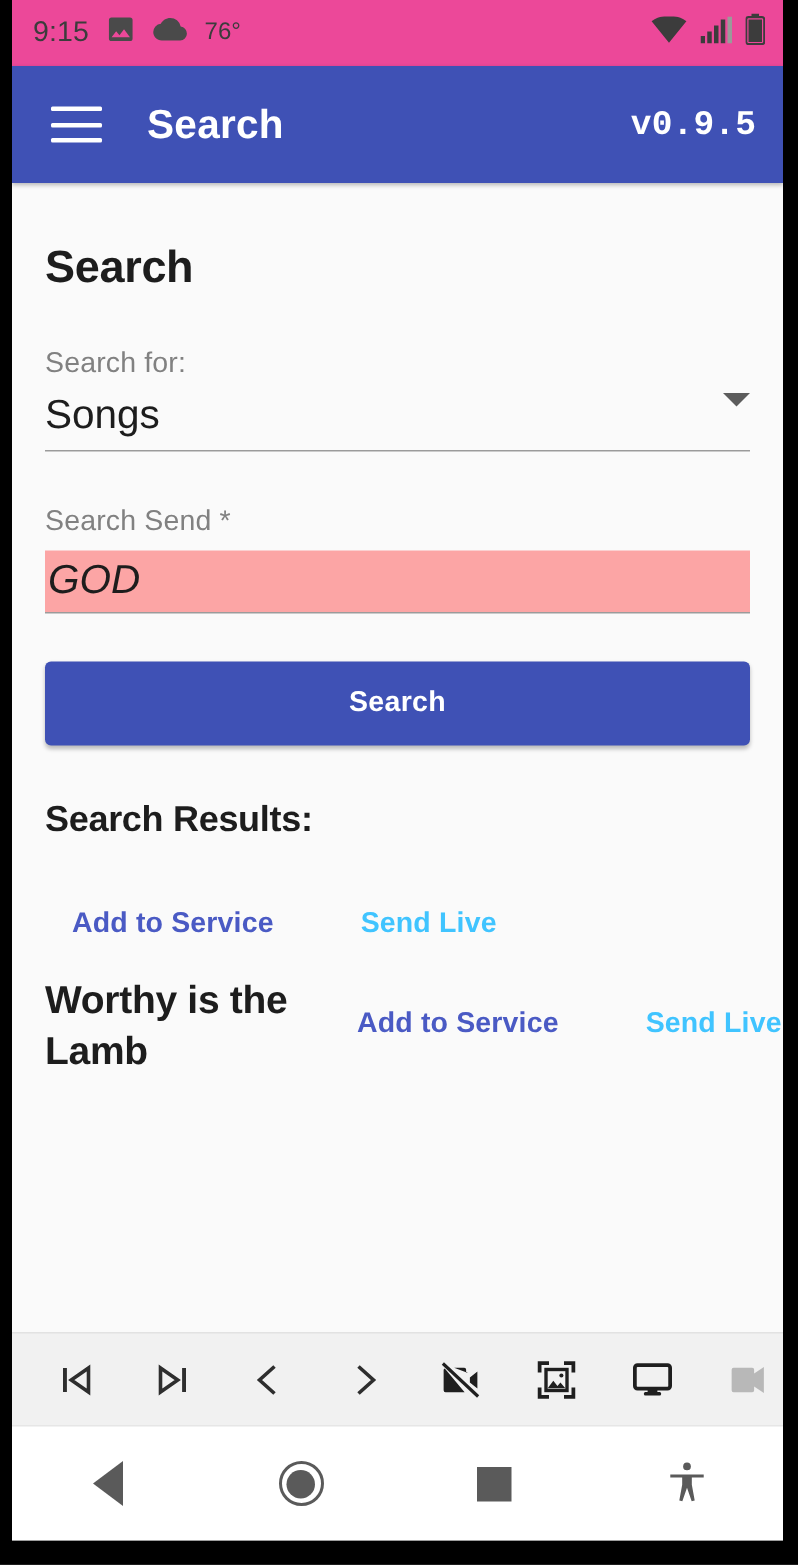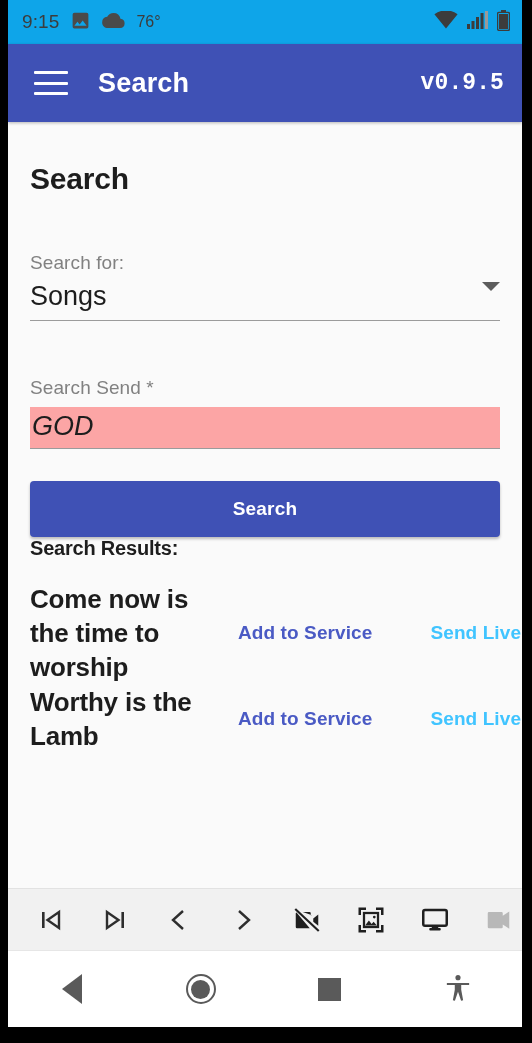--- a/index.html
+++ b/index.html
@@ -18,21 +18,21 @@
   #screen {
     position:absolute;
     left:8px; top:0px;
     width:514px; height:1027px;
     background:#fafafa;
     overflow:hidden;
   }
 
   
   .statusbar {
-    height:44px; background:#0ea5e9;
+    height:44px; background:#ec4899;
     display:flex; align-items:center;
     padding:0 12px 0 14px;
     color:#3c3c3c;
   }
   .sb-left { display:flex; align-items:center; gap:11px; flex:1; }
   .sb-right { display:flex; align-items:center; gap:9px; }
   .sb-time { font-size:19px; color:#3c3c3c; letter-spacing:.1px; }
   .sb-temp { font-size:16px; color:#3c3c3c; }
   .ic { display:block; }
 
@@ -57,21 +57,21 @@
     font-family:Liberation Mono, monospace;
   }
 
   
   .content { background:#fafafa; padding:0 22px; }
   .page-title {
     font-size:30px; font-weight:bold; color:#1d1d1d;
     padding-top:40px; letter-spacing:-.2px;
   }
 
-  .field { margin-top:56px; }
+  .field { margin-top:36px; }
   .field-label {
     font-size:19px; color:#818181; margin-bottom:8px; letter-spacing:.1px;
   }
   .select-row {
     display:flex; align-items:flex-start; justify-content:space-between;
     border-bottom:1px solid #9b9b9b; padding-bottom:8px;
   }
   .select-value { font-size:27px; color:#1d1d1d; line-height:1.1; }
   .caret {
     width:0; height:0;
@@ -97,22 +97,22 @@
     background:#3f51b5; color:#fff;
     border:0; border-radius:4px;
     font-family:"Liberation Sans", sans-serif;
     font-size:19px; font-weight:bold;
     padding:17px 0;
     box-shadow:0 2px 3px rgba(0,0,0,.26);
     cursor:pointer; letter-spacing:.2px;
   }
 
   .results-title {
-    font-size:20px; font-weight:bold; color:#1d1d1d;
-    letter-spacing:-.2px;
+    font-size:24px; font-weight:bold; color:#1d1d1d;
+    margin-top:36px; letter-spacing:-.2px;
   }
 
   .results { margin-top:22px; }
   .result-row {
     display:flex; align-items:center;
     min-height:66px;
   }
   .result-name {
     font-size:26px; font-weight:bold; color:#1d1d1d;
     width:190px; flex:0 0 190px;
@@ -247,21 +247,20 @@
           <input class="textfield" type="text" value="GOD" style="">
         </div>
       </div>
 
       <button class="search-btn">Search</button>
 
       <div class="results-title">Search Results:</div>
 
       <div class="results">
         <div class="result-row">
-          <div class="result-name">Come now is the time to worship</div>
           <div class="result-actions">
             <button class="act act-add">Add to Service</button>
             <button class="act act-live">Send Live</button>
           </div>
         </div>
         <div class="result-row">
           <div class="result-name">Worthy is the Lamb</div>
           <div class="result-actions">
             <button class="act act-add">Add to Service</button>
             <button class="act act-live">Send Live</button>

